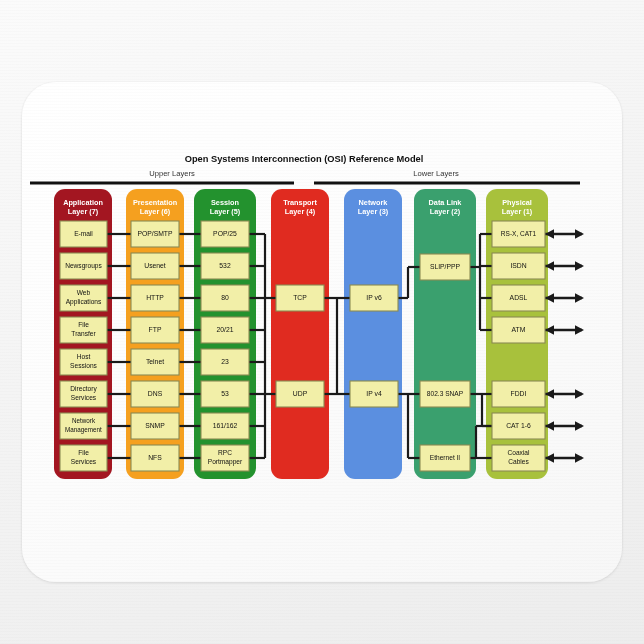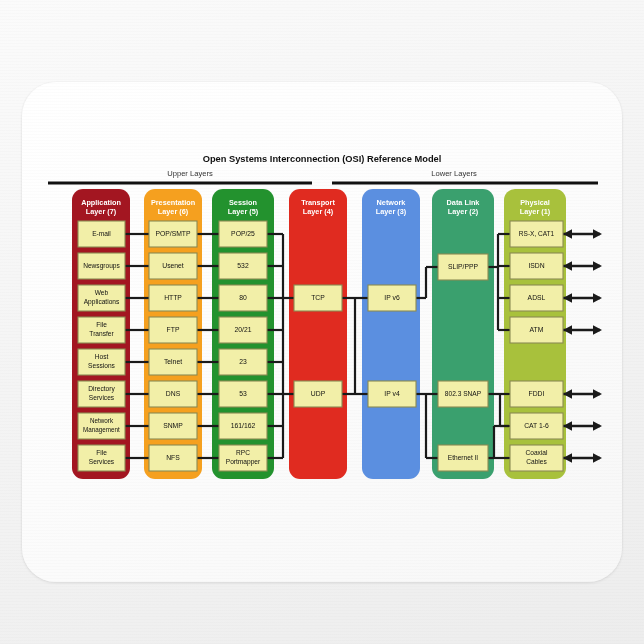--- a/index.html
+++ b/index.html
@@ -18,21 +18,21 @@
   }
   
   #mousepad{
     position:absolute;left:22px;top:82px;width:600px;height:500px;
     background:
       repeating-linear-gradient(0deg, rgba(0,0,0,0.010) 0px, rgba(0,0,0,0.010) 1px, rgba(255,255,255,0) 1px, rgba(255,255,255,0) 3px),
       linear-gradient(150deg,#ffffff 0%,#fdfdfd 40%,#f7f7f7 100%);
     border-radius:34px;
     box-shadow:0 1px 3px rgba(0,0,0,0.09), 0 0 0 1px rgba(0,0,0,0.015);
   }
-  #diagram{position:absolute;left:22px;top:82px;width:600px;height:500px;text-align:right;}
+  #diagram{position:absolute;left:4px;top:82px;width:600px;height:500px;text-align:right;}
   svg{display:block;}
   text{dominant-baseline:middle;}
 </style>
 </head>
 <body>
 
 <div id="backdrop"></div>
 <div id="mousepad"></div>
 
 <div id="diagram">

